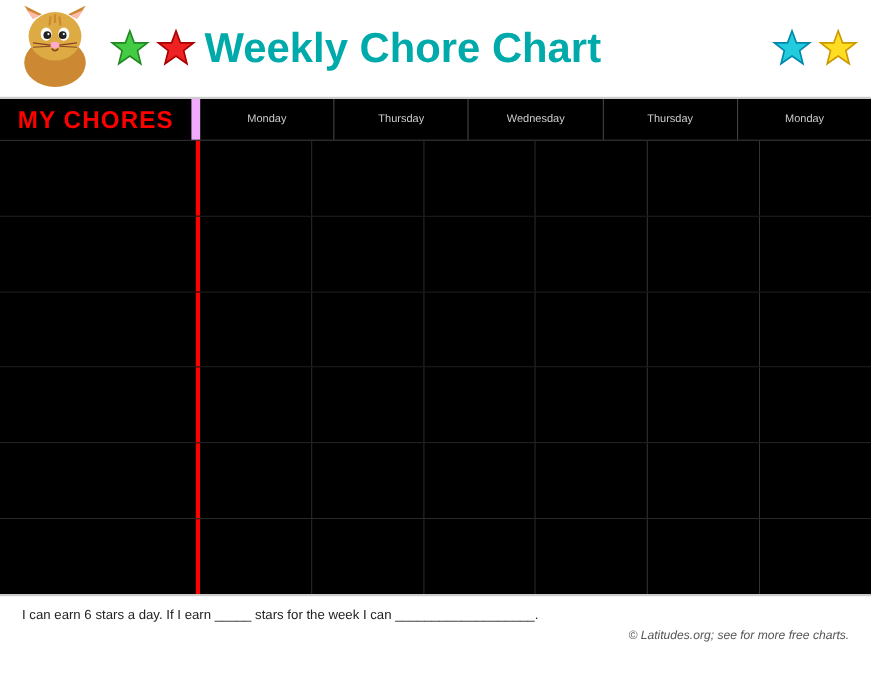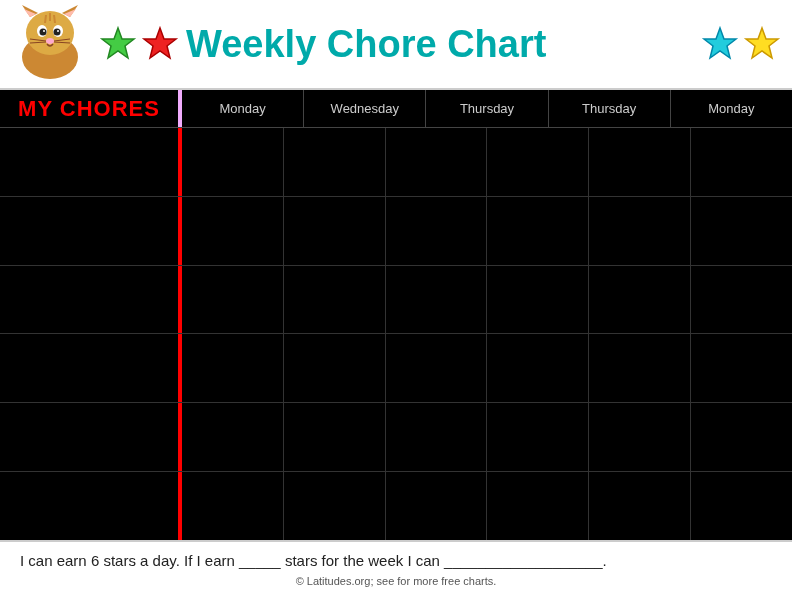--- a/index.html
+++ b/index.html
@@ -72,21 +72,21 @@
     .chart-header-row {
       display: flex;
       height: 38px;
       border-bottom: 1px solid #444;
     }
 
     .chores-label-cell {
       width: 182px;
       flex-shrink: 0;
       background: #000;
-      border-right: 4px solid #f0abfc;
+      border-right: 8px solid #f0abfc;
       display: flex;
       align-items: center;
       justify-content: center;
       padding: 4px;
     }
 
     .chores-label-text {
       color: #ff0000;
       font-size: 22px;
       font-weight: bold;
@@ -98,21 +98,21 @@
       flex: 1;
       display: flex;
     }
 
     .day-header {
       flex: 1;
       display: flex;
       align-items: center;
       justify-content: center;
       color: #ccc;
-      font-size: 13px;
+      font-size: 10px;
       border-right: 1px solid #444;
     }
 
     .day-header:last-child {
       border-right: none;
     }
 
     .chart-rows {
       flex: 1;
       display: flex;
@@ -148,29 +148,30 @@
 
     
     .footer {
       background: #fff;
       padding: 10px 20px 6px 20px;
       border-top: 2px solid #ccc;
       min-height: 72px;
     }
 
     .footer-text {
-      font-size: 15px;
+      font-size: 12px;
       color: #222;
       margin-bottom: 6px;
     }
 
     .footer-credit {
       font-size: 11px;
       color: #555;
-      text-align: center;
+      text-align: right;
+      font-style: italic;
     }
 
     
     .star-green { fill: #44cc44; stroke: #228822; }
     .star-red { fill: #ee2222; stroke: #aa0000; }
     .star-cyan { fill: #22ccdd; stroke: #0088aa; }
     .star-yellow { fill: #ffdd22; stroke: #cc9900; }
   </style>
 </head>
 <body>
@@ -238,24 +239,24 @@
 
     <div class="chart-header-row">
       <div class="chores-label-cell">
         <span class="chores-label-text">MY CHORES</span>
       </div>
       <div class="day-cells-header">
         <div class="day-header">
           <span>Monday</span>
         </div>
         <div class="day-header">
+          <span>Thursday</span>
+        </div>
+        <div class="day-header">
           <span>Wednesday</span>
-        </div>
-        <div class="day-header">
-          <span>Thursday</span>
         </div>
         <div class="day-header">
           <span>Thursday</span>
         </div>
         <div class="day-header">
           <span>Monday</span>
         </div>
       </div>
     </div>
 

